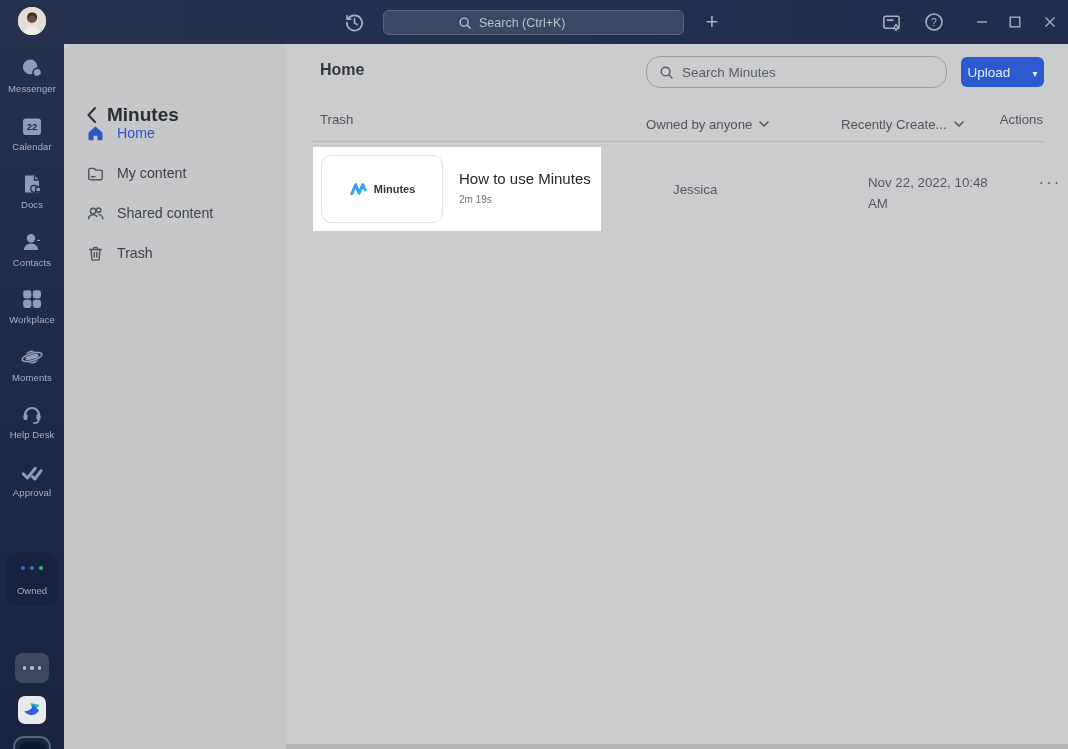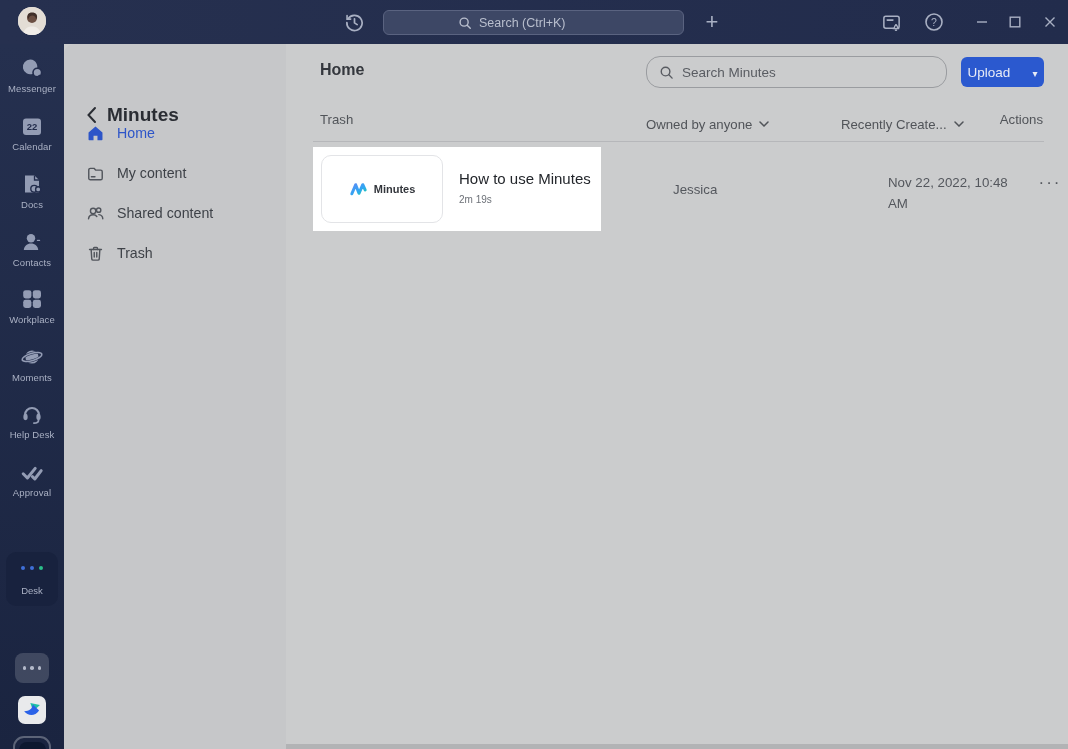--- a/index.html
+++ b/index.html
@@ -73,21 +73,21 @@
   .divider { position:absolute; left:27px; top:97px; width:731px; height:1px; background:#b6b7ba; }
 
   .row { position:absolute; left:27px; top:103px; width:731px; height:84px; cursor:pointer; }
   .spotlight { position:absolute; left:0; top:0; width:288px; height:84px; background:#ffffff; }
   .thumb { position:absolute; left:8px; top:8px; width:122px; height:68px; border:1px solid #e3e4e7;
     border-radius:10px; background:#fff; display:flex; align-items:center; justify-content:center; gap:6px; }
   .thumb-label { font-size:11px; font-weight:700; color:#33363c; }
   .row-title { position:absolute; left:146px; top:23px; font-size:15px; color:#23262b; }
   .row-duration { position:absolute; left:146px; top:47px; font-size:10px; color:#6c7077; }
   .row-owner { position:absolute; left:360px; top:35px; font-size:13.3px; color:#54575d; }
-  .row-created { position:absolute; left:555px; top:25px; font-size:13.3px; line-height:21px; color:#54575d;margin-left:20px; }
+  .row-created { position:absolute; left:555px; top:25px; font-size:13.3px; line-height:21px; color:#54575d; }
   .row-actions { position:absolute; left:716px; top:26px; width:42px; text-align:center; font-size:17px;
     letter-spacing:2px; color:#54575d; cursor:pointer; }
 
   .hscroll { position:absolute; left:0px; top:700px; width:782px; height:5px; background:#b2b3b5; }
 </style>
 </head>
 <body>
 
 <div class="app">
 
@@ -244,21 +244,21 @@
       </div>
       <div class="rlb">Approval</div>
     </div>
 
     <div class="more-tile">
       <div class="more-dots">
         <i style="background:#3f6fd8"></i>
           <i style="background:#3f6fd8"></i>
           <i style="background:#2bbf8a"></i>
       </div>
-      <div class="more-lbl">Desk</div>
+      <div class="more-lbl">Owned</div>
     </div>
 
     <div class="dots-tile">
       <i></i>
         <i></i>
         <i></i>
     </div>
 
     <div class="lark-tile">
       <svg width="20" height="20" viewBox="0 0 24 24">

